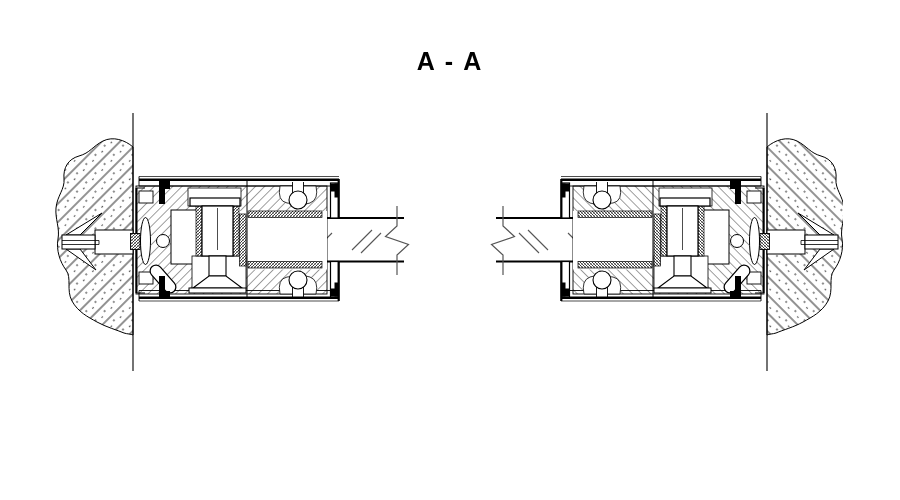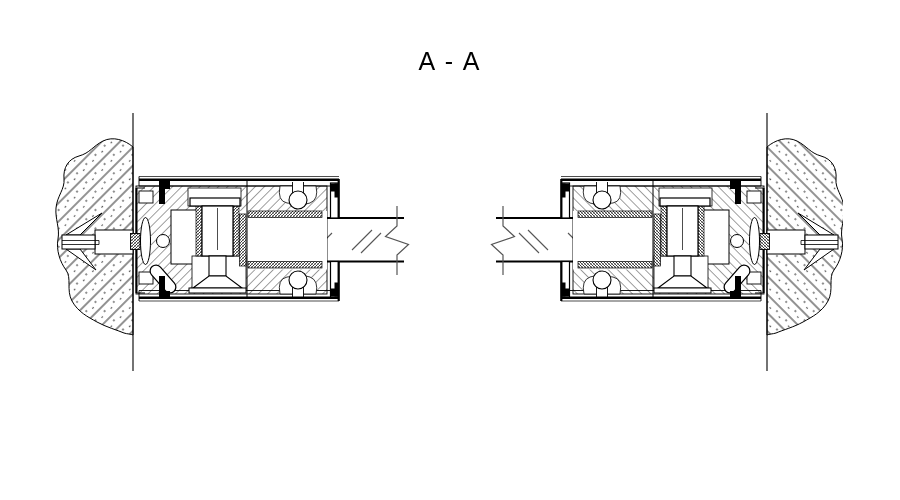--- a/index.html
+++ b/index.html
@@ -1,18 +1,18 @@
 <!DOCTYPE html>
 <html><head>
 <meta charset="utf-8">
 <style>
   html,body{margin:0;padding:0;background:#ffffff;}
   .page{
     width:843px;height:500px;position:relative;background:#ffffff;
-    font-family:"Liberation Sans", sans-serif;overflow:hidden;
+    font-family:"Liberation Sans", sans-serif;overflow:hidden;font-weight:bold;
   }
   svg{display:block;}
   .section-title{
     font-family:"Liberation Sans", sans-serif;
     font-size:25px;
     letter-spacing:2px;
     fill:#000000;
   }
 </style>
 </head>

